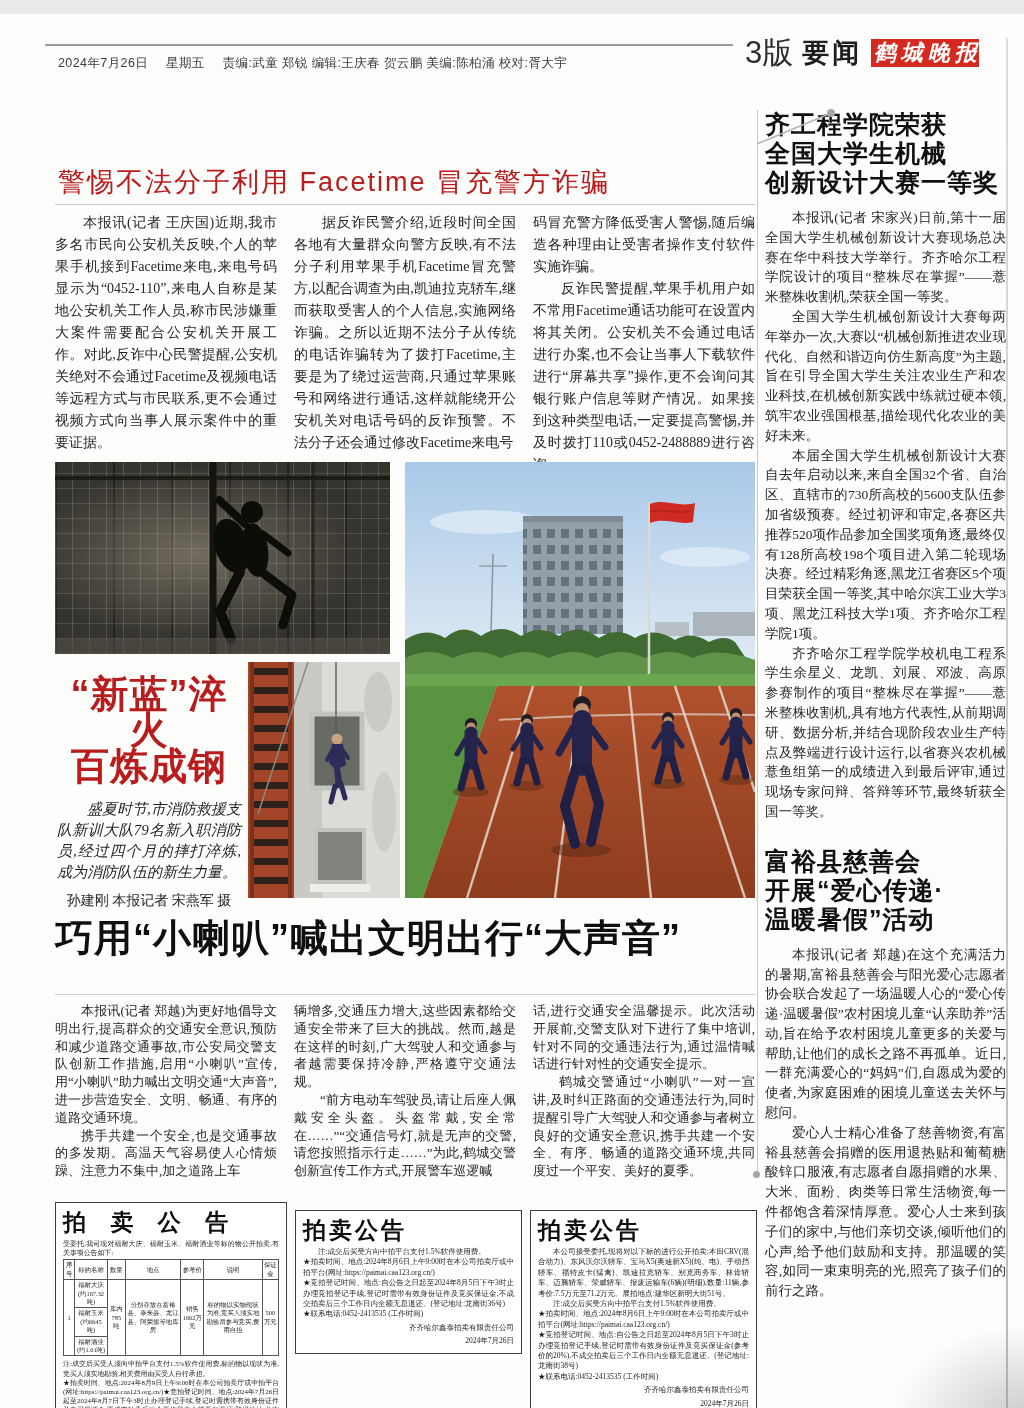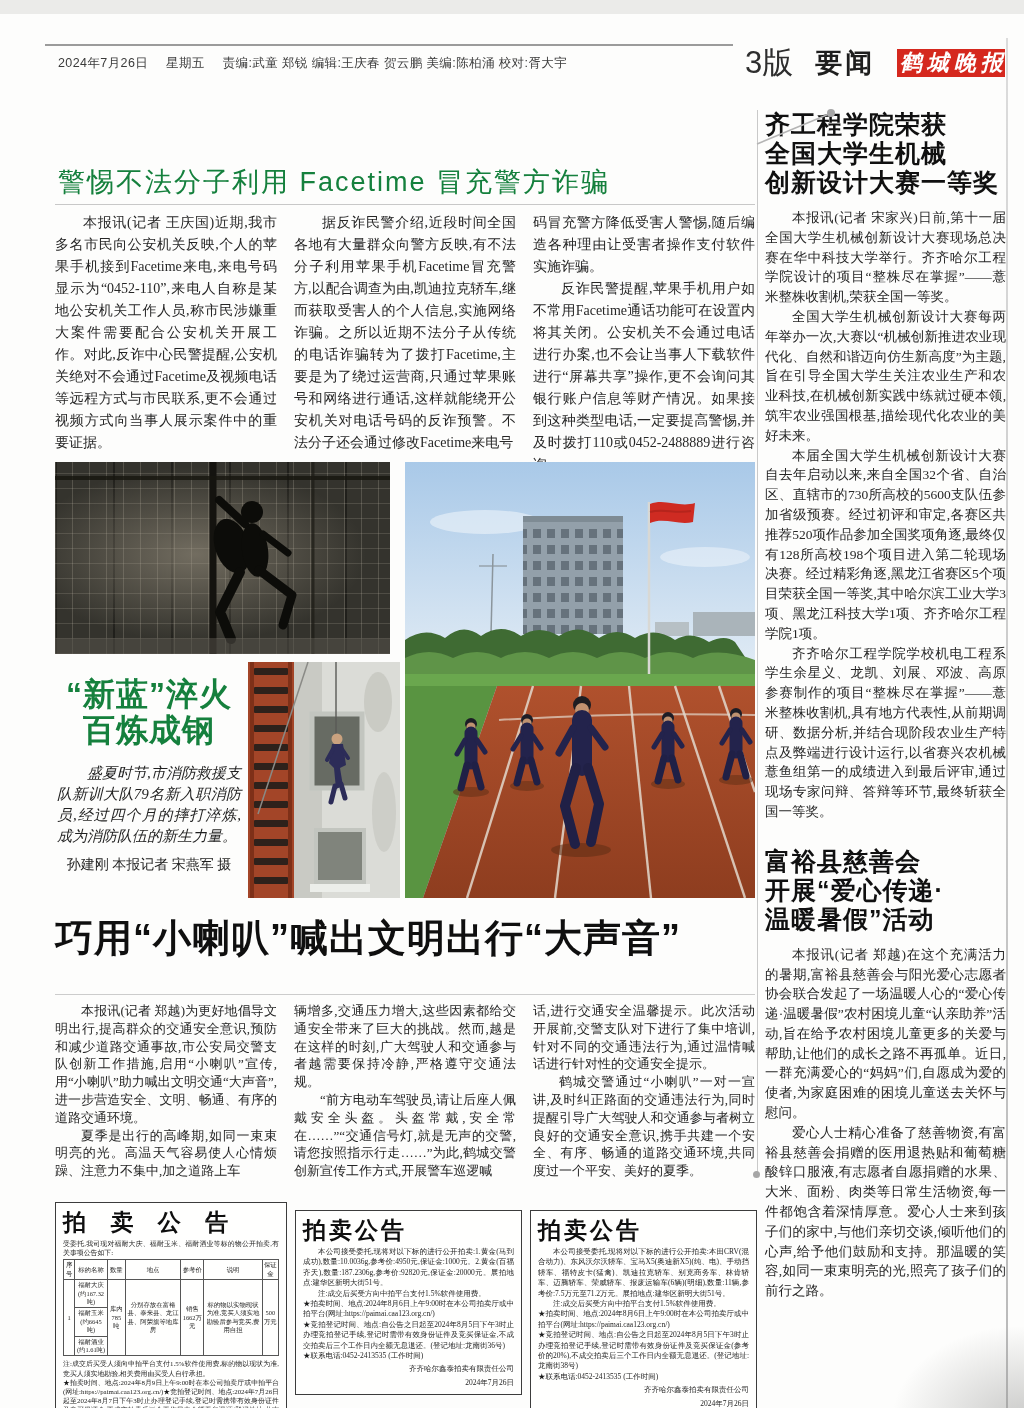--- a/index.html
+++ b/index.html
@@ -3,53 +3,53 @@
 <meta charset="utf-8">
 <style>
   html,body{margin:0;padding:0;background:#ebebe9;}
   .page{position:relative;width:1024px;height:1408px;margin:14px auto;background:#fdfdfc;
         font-family:"Liberation Serif","DejaVu Serif",serif;color:#262626;overflow:hidden;}
   
   .hd-rule{position:absolute;left:45px;top:30px;width:688px;height:2px;background:#9b9b9b;}
   .dateline{position:absolute;left:58px;top:41px;font-family:"Liberation Sans","DejaVu Sans",sans-serif;
             font-size:12.5px;color:#3b3b3b;letter-spacing:.4px;white-space:nowrap;}
   .dateline span{margin-right:14px;}
-  .pagecluster{position:absolute;left:745px;top:28px;display:flex;align-items:center;gap:22px;
+  .pagecluster{position:absolute;left:745px;top:18px;display:flex;align-items:center;gap:9px;
                font-family:"Liberation Sans","DejaVu Sans",sans-serif;}
   .page-no{font-size:31px;color:#2e2e2e;}
   .section{font-size:27px;font-weight:700;color:#1e1e1e;letter-spacing:3px;}
   .masthead{display:flex;}
   .masthead span{display:block;width:27px;height:28px;background:#d5281e;color:#fff;
                  font-family:"Liberation Serif",serif;font-weight:700;font-style:italic;
                  font-size:22px;line-height:27px;text-align:center;}
   
   .headline{position:absolute;left:55px;top:74px;width:705px;font-family:"Liberation Sans","DejaVu Sans",sans-serif;
             font-weight:900;font-size:55px;letter-spacing:6px;color:#0f0f0f;white-space:nowrap;}
   .subhead{position:absolute;left:58px;top:150px;font-family:"Liberation Sans","DejaVu Sans",sans-serif;
-           font-size:27px;color:#15803d;letter-spacing:2px;}
+           font-size:27px;color:#b91c1c;letter-spacing:2px;}
   .lead-rule{position:absolute;left:55px;top:190px;width:700px;height:1px;background:#c8c8c8;}
   .cols{position:absolute;display:flex;gap:17px;left:55px;width:700px;}
   .cols .col{width:222px;text-align:justify;}
   .cols1{top:198px;}
   .cols1 .col{font-size:14px;line-height:22px;}
   p{margin:0;}
   .ind{text-indent:2em;}
   
   .ph{position:absolute;overflow:hidden;}
   #ph-dark{left:55px;top:448px;width:335px;height:192px;background-color:#34332d;
     background-image:
       radial-gradient(ellipse at 42% 48%, rgba(165,156,138,.55), rgba(165,156,138,0) 62%),
       repeating-linear-gradient(90deg, rgba(222,214,196,.20) 0 1px, transparent 1px 17px),
       repeating-linear-gradient(0deg, rgba(222,214,196,.16) 0 1px, transparent 1px 15px),
       repeating-linear-gradient(90deg, rgba(8,8,6,.45) 0 2px, transparent 2px 58px);}
   #ph-rappel{left:248px;top:648px;width:152px;height:236px;background:#dbdcd7;}
   #ph-track{left:405px;top:448px;width:350px;height:436px;background:#bcd4ea;}
   .capblock{position:absolute;left:57px;top:662px;width:184px;}
   .cap-title{font-family:"Liberation Sans","DejaVu Sans",sans-serif;font-weight:900;
-             font-size:32px;line-height:36px;text-align:center;color:#15803d;letter-spacing:1px;}
+             font-size:38px;line-height:36px;text-align:center;color:#b91c1c;letter-spacing:1px;}
   .cap-text{margin-top:15px;font-style:italic;font-size:15px;line-height:21px;text-align:justify;color:#1f1f1f;}
   .cap-credit{margin-top:9px;font-size:14px;text-align:center;color:#1f1f1f;}
   
   .headline2{position:absolute;left:55px;top:899px;font-family:Liberation Sans, sans-serif;
              font-weight:900;font-size:38px;letter-spacing:1px;color:#0f0f0f;white-space:nowrap;}
   .subhead2{position:absolute;left:57px;top:948px;font-family:"Liberation Sans","DejaVu Sans",sans-serif;
             font-size:22px;color:#242424;letter-spacing:1px;}
   .traffic-rule{position:absolute;left:55px;top:980px;width:700px;height:1px;background:#cccccc;}
   .cols2{top:988px;}
   .cols2 .col{font-size:13px;line-height:17.8px;}
@@ -266,21 +266,21 @@
         <path d="M335,292 L341,314" stroke="#202046" stroke-width="7" stroke-linecap="round"></path>
       </g>
     </svg>
   </div>
 
   <div class="headline2">巧用“小喇叭”喊出文明出行“大声音”</div>
   <div class="traffic-rule"></div>
   <div class="cols cols2">
     <div class="col">
       <p class="ind">本报讯(记者 郑越)为更好地倡导文明出行,提高群众的交通安全意识,预防和减少道路交通事故,市公安局交警支队创新工作措施,启用“小喇叭”宣传,用“小喇叭”助力喊出文明交通“大声音”,进一步营造安全、文明、畅通、有序的道路交通环境。</p>
-      <p class="ind">夏季是出行的高峰期,如同一束束明亮的光。高温天气容易使人心情烦躁、注意力不集中,加之道路上车</p>
+      <p class="ind">携手共建一个安全,也是交通事故的多发期。高温天气容易使人心情烦躁、注意力不集中,加之道路上车</p>
     </div>
     <div class="col">
       <p>辆增多,交通压力增大,这些因素都给交通安全带来了巨大的挑战。然而,越是在这样的时刻,广大驾驶人和交通参与者越需要保持冷静,严格遵守交通法规。</p>
       <p class="ind">“前方电动车驾驶员,请让后座人佩戴安全头盔。头盔常戴,安全常在……”“交通信号灯,就是无声的交警,请您按照指示行走……”为此,鹤城交警创新宣传工作方式,开展警车巡逻喊</p>
     </div>
     <div class="col">
       <p>话,进行交通安全温馨提示。此次活动开展前,交警支队对下进行了集中培训,针对不同的交通违法行为,通过温情喊话进行针对性的交通安全提示。</p>
       <p class="ind">鹤城交警通过“小喇叭”一对一宣讲,及时纠正路面的交通违法行为,同时提醒引导广大驾驶人和交通参与者树立良好的交通安全意识,携手共建一个安全、有序、畅通的道路交通环境,共同度过一个平安、美好的夏季。</p>
     </div>
   </div>
@@ -316,21 +316,20 @@
       </tr>
     </tbody>
       </table>
     <p class="au-small">注:成交后买受人须向中拍平台支付1.5%软件使用费,标的物以现状为准,竞买人须实地勘验,相关费用由买受人自行承担。</p>
     <p class="au-small">★拍卖时间、地点:2024年8月9日上午9:00时在本公司拍卖厅或中拍平台(网址:https://paimai.caa123.org.cn/)★竞拍登记时间、地点:2024年7月26日起至2024年8月7日下午3时止办理登记手续,登记时需携带有效身份证件及竞买保证金,不成交拍卖后三个工作日内全额无息退还(登记地址:龙南街36号)★联系电话:0452-2412535 联系人电话/微信:13945556404</p>
 
   </div>
 
   <div class="aubox" style="left:295px;top:1196px;width:227px;">
     <div class="au-title tight">拍卖公告</div>
-    <p class="ind">本公司接受委托,现将对以下标的进行公开拍卖:1.黄金(马到成功),数量:10.0036g,参考价:4950元,保证金:1000元。2.黄金(百福齐天),数量:187.2306g,参考价:92820元,保证金:20000元。展拍地点:建华区新明大街51号。</p>
     <p class="ind">注:成交后买受方向中拍平台支付1.5%软件使用费。</p>
     <p>★拍卖时间、地点:2024年8月6日上午9:00时在本公司拍卖厅或中拍平台(网址:https://paimai.caa123.org.cn/)</p>
     <p>★竞拍登记时间、地点:自公告之日起至2024年8月5日下午3时止办理竞拍登记手续,登记时需带有效身份证件及竞买保证金,不成交拍卖后三个工作日内全额无息退还。(登记地址:龙南街36号)</p>
     <p>★联系电话:0452-2413535 (工作时间)</p>
     <div class="au-sign">齐齐哈尔鑫泰拍卖有限责任公司</div>
     <div class="au-sign">2024年7月26日</div>
   </div>
 
   <div class="aubox" style="left:530px;top:1196px;width:227px;">
     <div class="au-title tight">拍卖公告</div>

